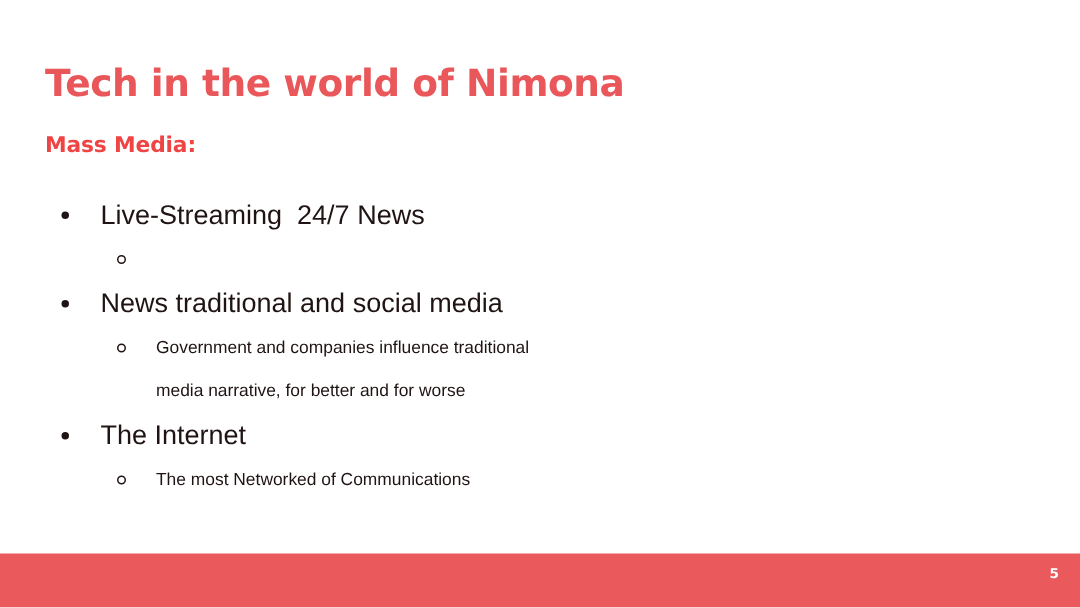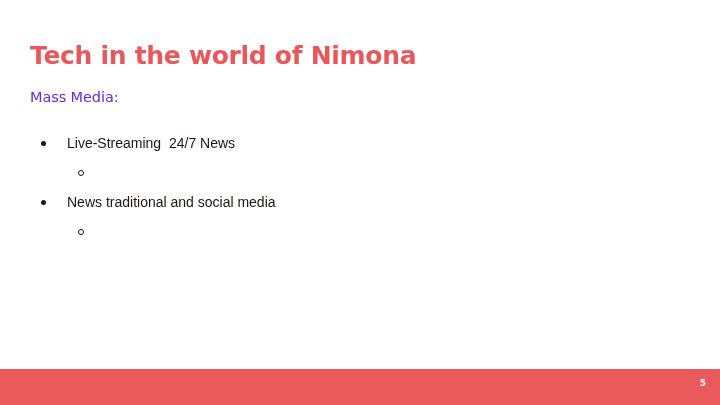--- a/index.html
+++ b/index.html
@@ -30,39 +30,39 @@
     letter-spacing: -0.3px;
     color: #e9575a;
     white-space: nowrap;
   }
   .slide-subtitle {
     position: absolute;
     left: 30px;
     top: 89px;
     font-family: "DejaVu Sans", sans-serif;
     font-size: 14.5px;
-    font-weight: normal;
+    font-weight: bold;
     letter-spacing: -0.1px;
-    color: #6d28d9;
+    color: #ef4444;
     white-space: nowrap;
   }
   .body-list {
     position: absolute;
     left: 0;
     top: 128px;
     width: 690px;
   }
   .bullet-row {
     position: relative;
     display: block;
   }
   .bullet-row.level1 {
     padding-left: 67px;
     min-height: 30px;
-    font-size: 14px;
+    font-size: 18px;
     line-height: 30px;
     color: #1f1413;
   }
   .bullet-row.level2 {
     padding-left: 104px;
     min-height: 29px;
     font-size: 11.6px;
     line-height: 29px;
     color: #1f1413;
   }
@@ -133,23 +133,33 @@
       <span class="marker-hollow"></span>
     </div>
 
     <div class="bullet-row level1">
       <span class="marker-filled"></span>
       <span class="bullet-text">News traditional and social media</span>
     </div>
 
     <div class="bullet-row level2 wrap">
       <span class="marker-hollow"></span>
+      <span class="bullet-text">Government and companies influence traditional
+media narrative, for better and for worse</span>
     </div>
 
+    <div class="bullet-row level1">
+      <span class="marker-filled"></span>
+      <span class="bullet-text">The Internet</span>
+    </div>
 
+    <div class="bullet-row level2">
+      <span class="marker-hollow"></span>
+      <span class="bullet-text">The most Networked of Communications</span>
+    </div>
 
   </div>
 
   <div class="footer-bar">
     <div class="page-number">5</div>
   </div>
 
 </div>
 
 </body></html>

